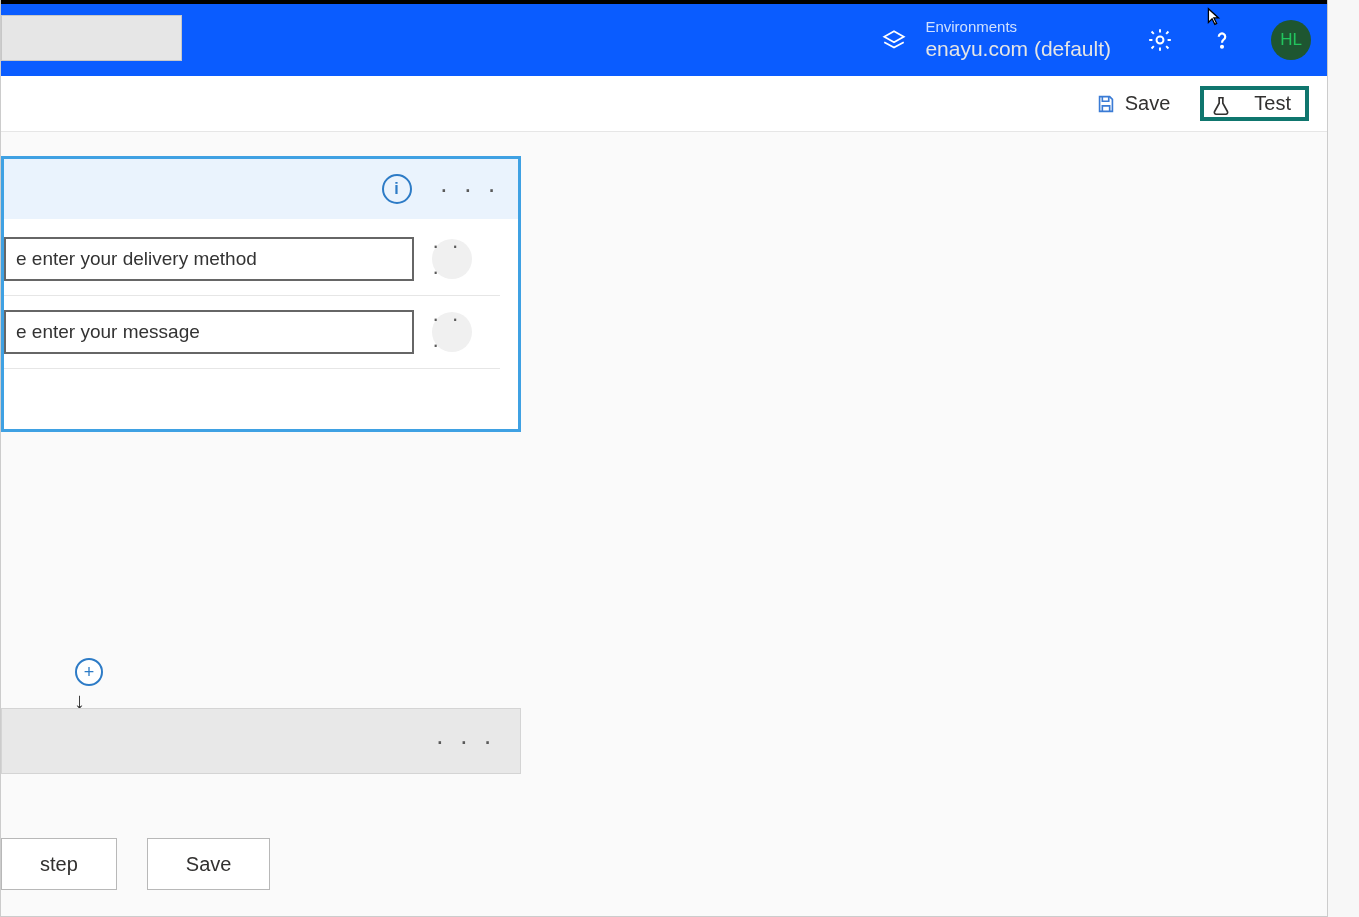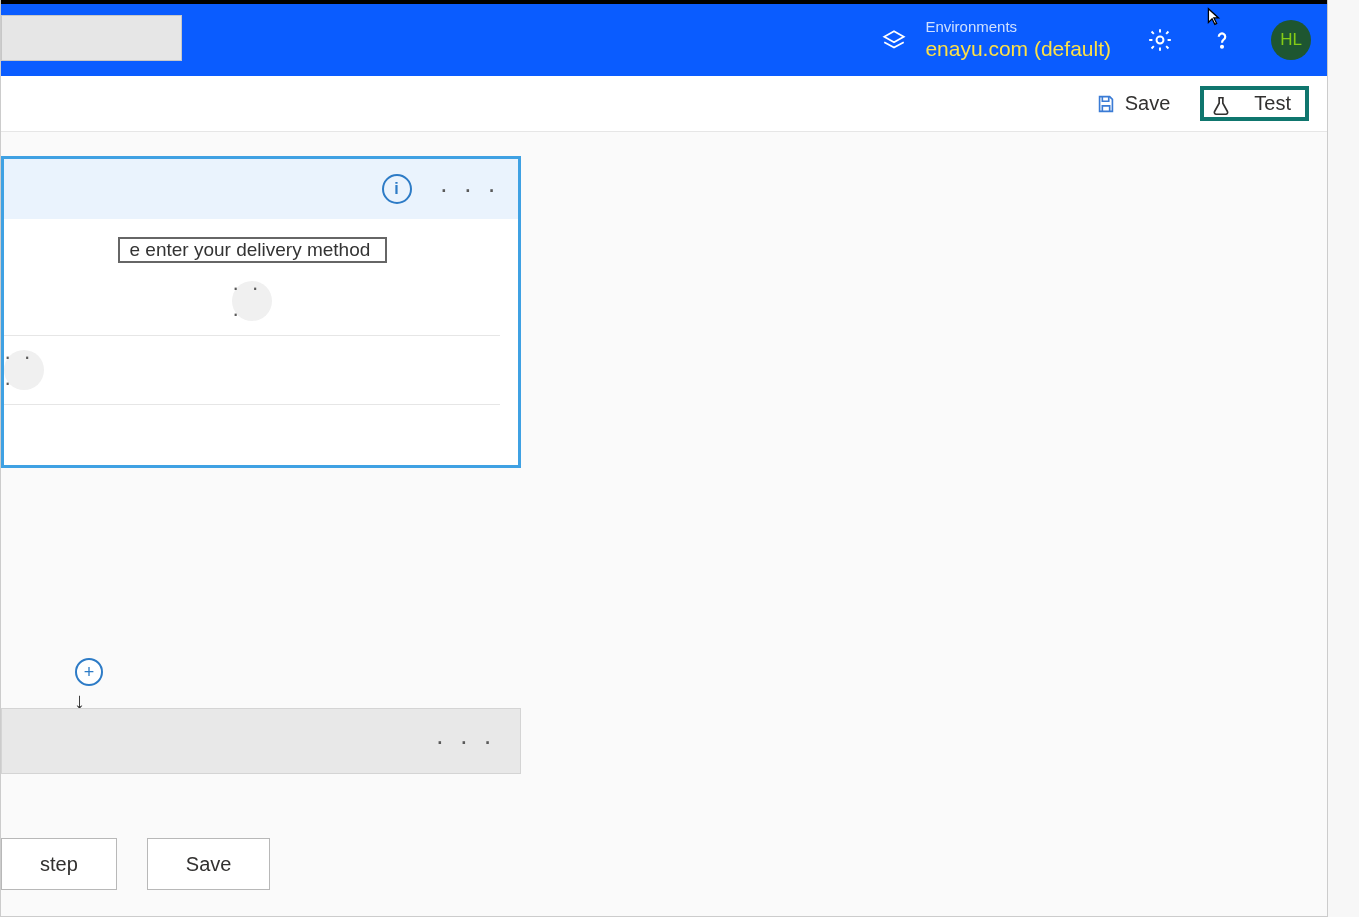--- a/index.html
+++ b/index.html
@@ -5,36 +5,36 @@
     * { box-sizing: border-box; margin: 0; padding: 0; font-family: "Segoe UI", Arial, sans-serif; }
     body { background: #f7f7f7; width: 1359px; height: 917px; overflow: hidden; }
     .viewport { width: 1328px; height: 917px; background: #fff; position: relative; border: 1px solid #ccc; border-top: none;}
     .topbar-black { height: 4px; background: #000; width: 100%; }
     .header-blue { background: #0a5cff; height: 72px; display: flex; align-items: center; justify-content: flex-end; padding: 0 16px 0 0; position: relative; }
     .search-box { position: absolute; left: 0; top: 11px; width: 181px; height: 46px; background: #e6e6e6; border: 1px solid #c7c7c7; }
     .env-block { display: flex; align-items: center; gap: 18px; color: #fff; margin-right: 18px; }
     .env-icon { width: 26px; height: 26px; display:inline-block;}
     .env-text { display:flex; flex-direction:column; line-height:1.2;}
     .env-label { font-size: 15px; color: #cfe0ff; }
-    .env-name { font-size: 21px; color: #fde047; }
+    .env-name { font-size: 21px; color: #e5e5e5; }
     .hdr-icon { color: #fff; margin: 0 18px; cursor: pointer; display:inline-flex;}
-    .avatar { width: 40px; height: 40px; border-radius: 50%; background: #1e5631; color: #84cc16; display: flex; align-items: center; justify-content: center; font-size: 17px; font-weight: 500; margin-left: 18px; text-align: right;}
+    .avatar { width: 40px; height: 40px; border-radius: 50%; background: #1e5631; color: #22c55e; display: flex; align-items: center; justify-content: center; font-size: 17px; font-weight: 500; margin-left: 18px; text-align: right;}
     .subbar { height: 56px; background: #fff; border-bottom: 1px solid #e6e6e6; display: flex; justify-content: flex-end; align-items: center; padding-right: 18px; gap: 20px;}
     .subbar-btn { display: flex; align-items: center; gap: 8px; font-size: 20px; color: #323130; cursor: pointer; padding: 6px 10px; }
     .subbar-btn svg { width: 22px; height: 22px; }
     .test-highlight { border: 4px solid #0f766e; padding: 2px 14px 2px 6px; }
     .cursor-icon { position: relative; top:2px; width:22px; height:22px; display:inline-block;}
     .canvas { position: relative; width: 100%; height: calc(100% - 4px - 72px - 56px); background: #fafafa; }
     .step-card { position: absolute; left: 0; top: 24px; width: 520px; border: 3px solid #3fa1e3; background: #fff; }
     .step-card-header { height: 60px; background: #eaf3fd; display: flex; align-items: center; justify-content: flex-end; padding: 0 18px; gap: 28px; }
     .info-circle { width: 30px; height: 30px; border: 2px solid #2d7bc6; border-radius: 50%; color: #2d7bc6; display:flex; align-items:center; justify-content:center; font-size:16px; font-weight:bold;}
     .dots { color: #5a5a5a; font-size: 26px; letter-spacing: 4px; cursor:pointer;}
     .step-card-body { padding: 18px 18px 60px 0; }
     .input-row { display: flex; align-items: center; gap: 18px; padding: 14px 0 14px 0; border-bottom: 1px solid #e6e6e6;}
-    .input-row:first-child { padding-top: 0; flex-direction: column;}
+    .input-row:first-child { padding-top: 0;}
     .text-input { height: 44px; border: 2px solid #666; flex: 1; max-width: 410px; padding: 0 10px; font-size: 19px; color: #333; background:#fff;}
     .dots-pill { width: 40px; height: 40px; border-radius: 50%; background: #f0f0f0; display:flex; align-items:center; justify-content:center; color:#5a5a5a; font-size:22px; letter-spacing:3px; cursor:pointer;}
     .add-circle { position: absolute; left: 74px; top: 526px; width: 28px; height: 28px; border: 2px solid #2d7bc6; border-radius: 50%; color: #2d7bc6; background:#fff; display:flex; align-items:center; justify-content:center; font-size:18px; cursor:pointer;}
     .arrow-down { position:absolute; left:73px; top:556px; color:#333; font-size: 22px;}
     .step-placeholder { position:absolute; left:0; top:576px; width: 520px; height: 66px; background: #e8e8e8; border:1px solid #d4d4d4; display:flex; justify-content:flex-end; align-items:center; padding-right: 24px;}
     .bottom-btns { position:absolute; left:0; top:706px; display:flex; gap: 30px;}
     .bottom-btn { height: 52px; padding: 0 38px; border: 1px solid #b8b8b8; background: #fff; font-size: 20px; color:#323130; cursor:pointer; display:flex; align-items:center;}
   </style>
 </head>
 <body>
@@ -103,20 +103,21 @@
           <span>i</span>
         </div>
         <div class="dots">· · ·</div>
       </div>
       <div class="step-card-body">
         <div class="input-row">
           <input class="text-input" value="e enter your delivery method" style="">
           <div class="dots-pill">· · ·</div>
         </div>
         <div class="input-row">
+          <input class="text-input" value="e enter your message" style="">
           <div class="dots-pill">· · ·</div>
         </div>
       </div>
     </div>
 
     <div class="add-circle">
       <span>+</span>
     </div>
     <div class="arrow-down">↓</div>
 

